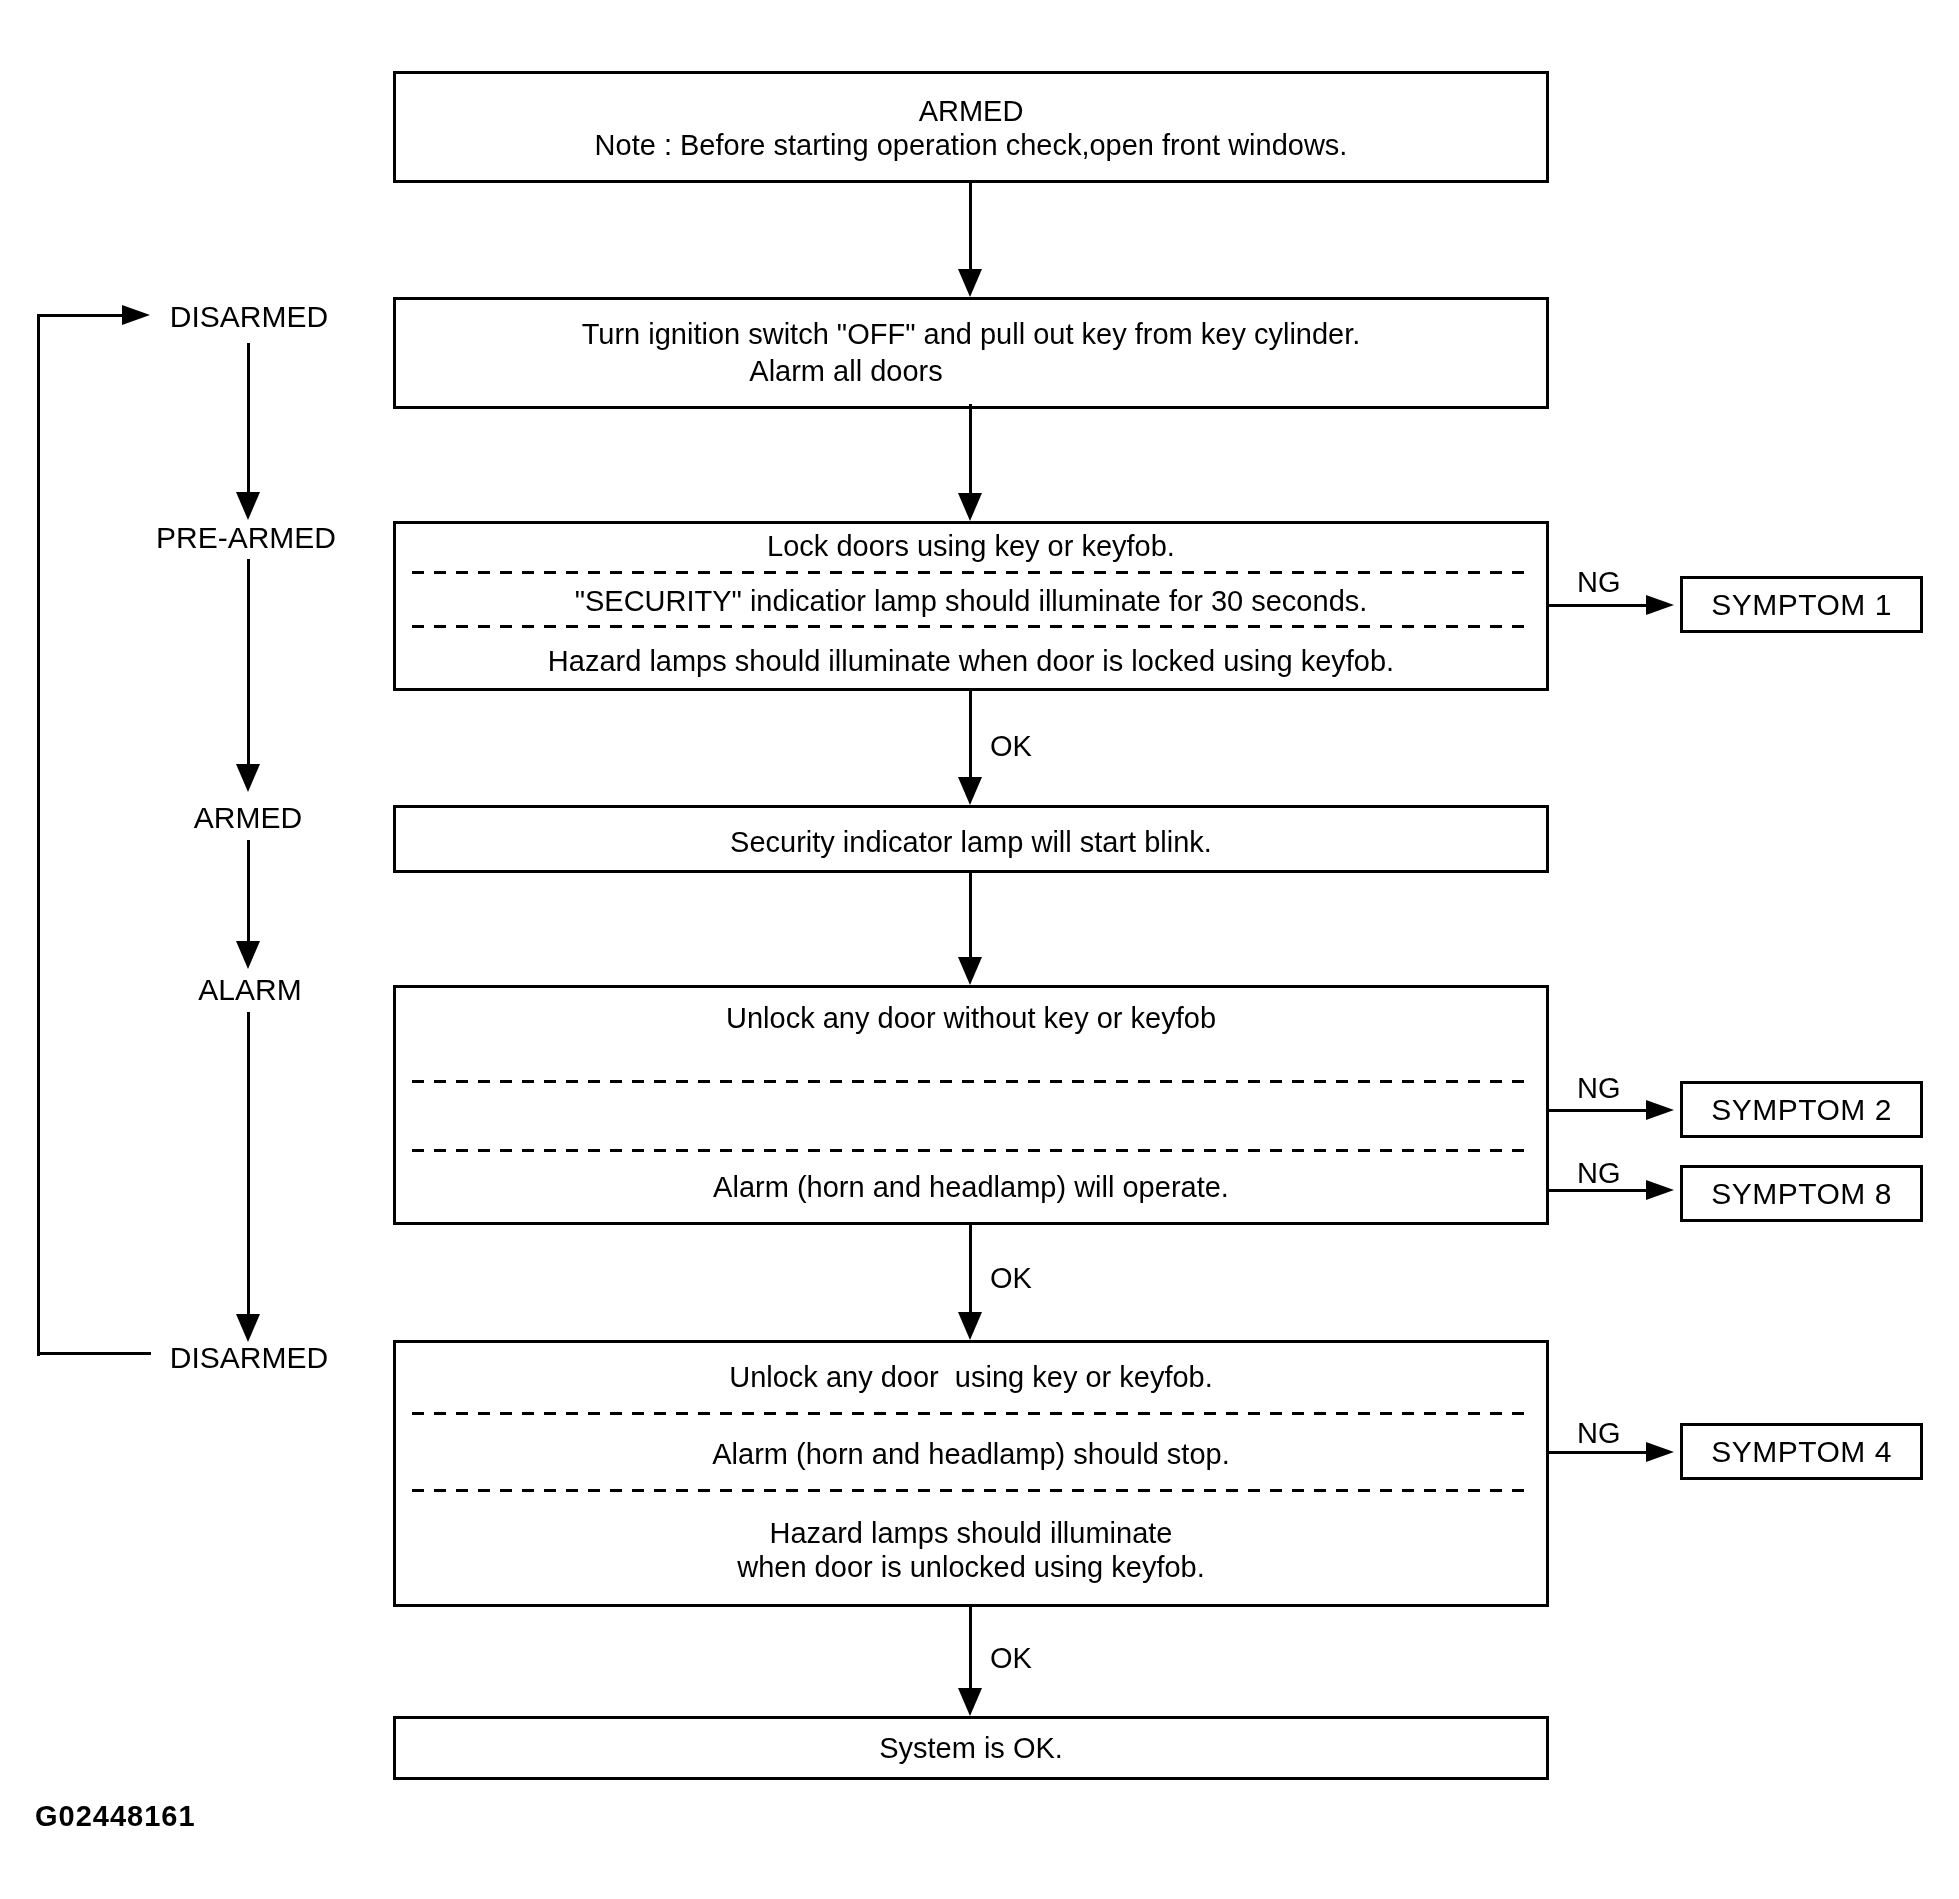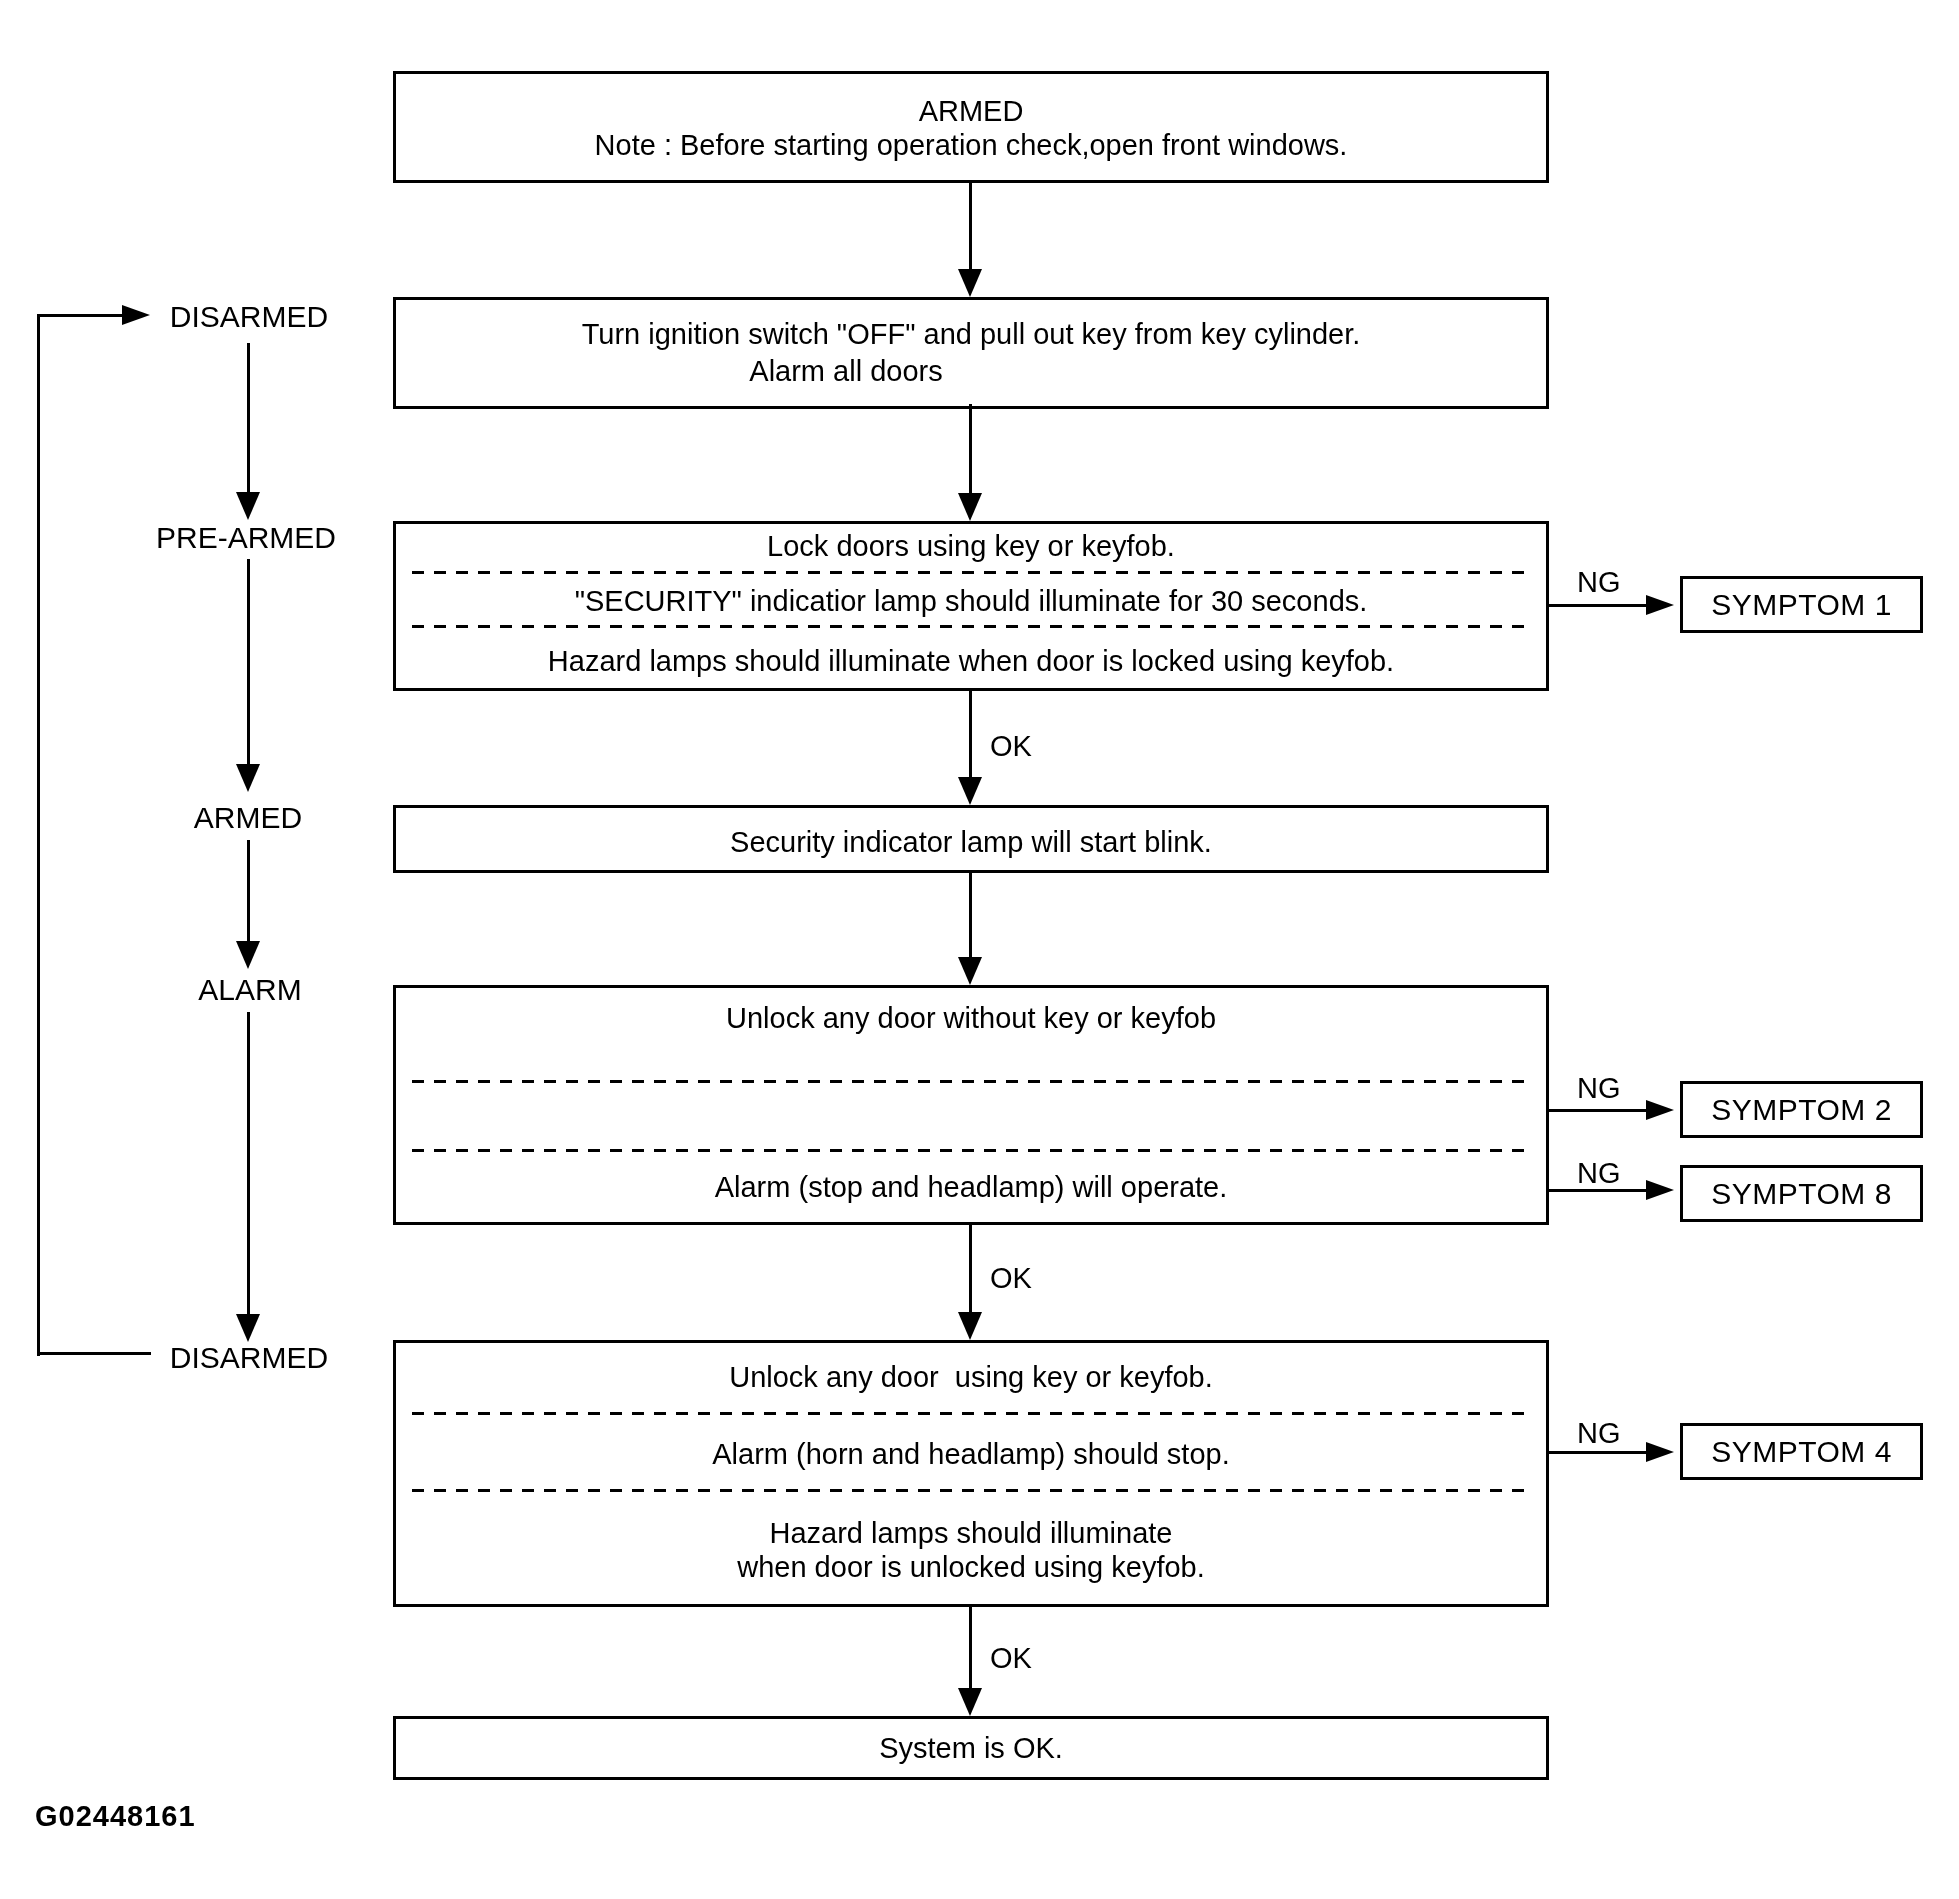--- a/index.html
+++ b/index.html
@@ -66,21 +66,21 @@
     <div class="trow" style="top:18px;">Security indicator lamp will start blink.</div>
   </div>
 
   <div class="vline" style="left:969px;top:873px;height:86px;"></div>
   <div class="head-down" style="left:958px;top:957px;"></div>
 
   <div class="box" style="top:985px;height:240px;">
     <div class="trow" style="top:14px;">Unlock any door without key or keyfob</div>
     <div class="dash" style="top:92px;"></div>
     <div class="dash" style="top:161px;"></div>
-    <div class="trow" style="top:183px;">Alarm (stop and headlamp) will operate.</div>
+    <div class="trow" style="top:183px;">Alarm (horn and headlamp) will operate.</div>
   </div>
 
   <div class="edge" style="left:1577px;top:1069px;">NG</div>
   <div class="hline" style="left:1549px;top:1109px;width:99px;"></div>
   <div class="head-right" style="left:1646px;top:1100px;"></div>
   <div class="sym" style="top:1081px;">
     <span>SYMPTOM 2</span>
   </div>
 
   <div class="edge" style="left:1577px;top:1154px;">NG</div>

